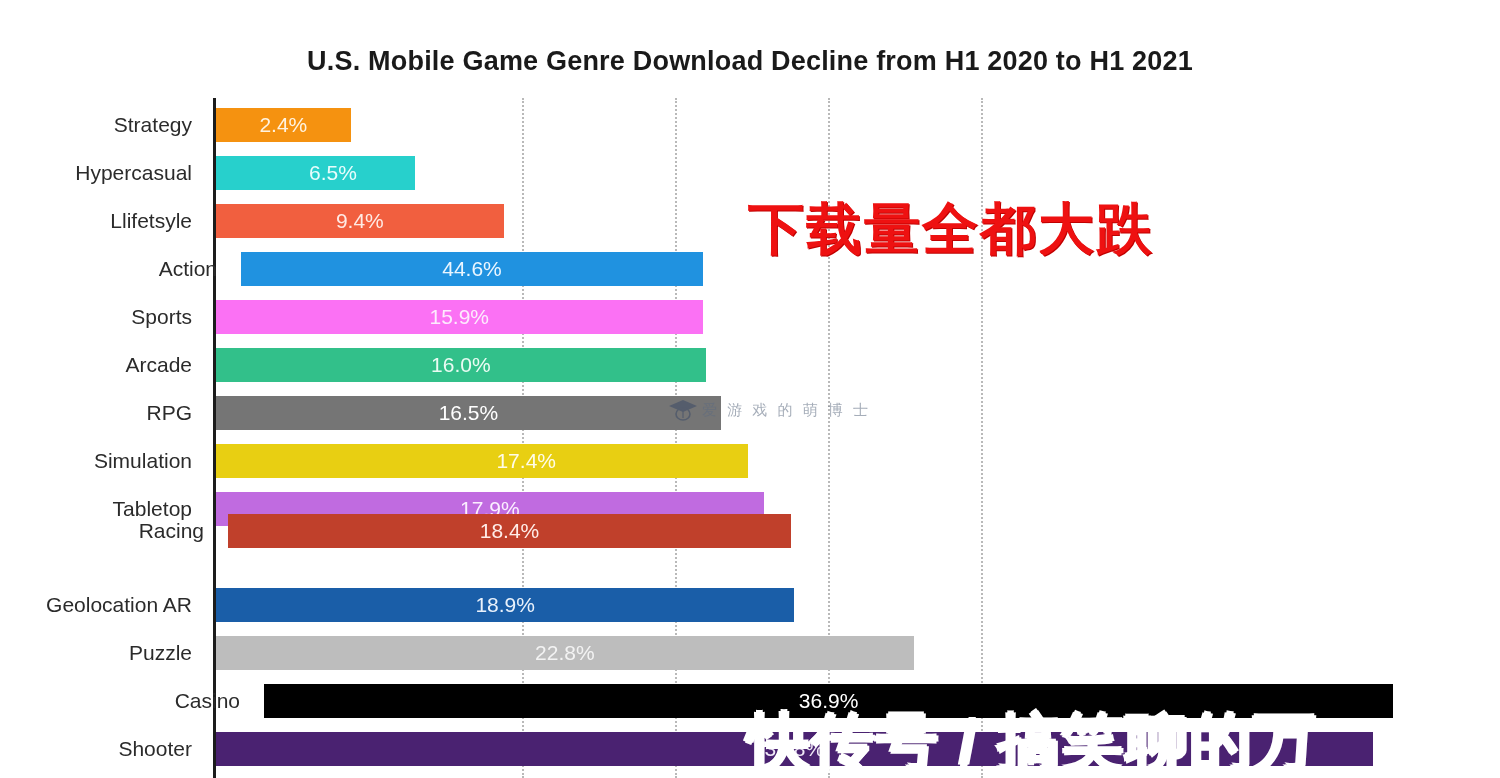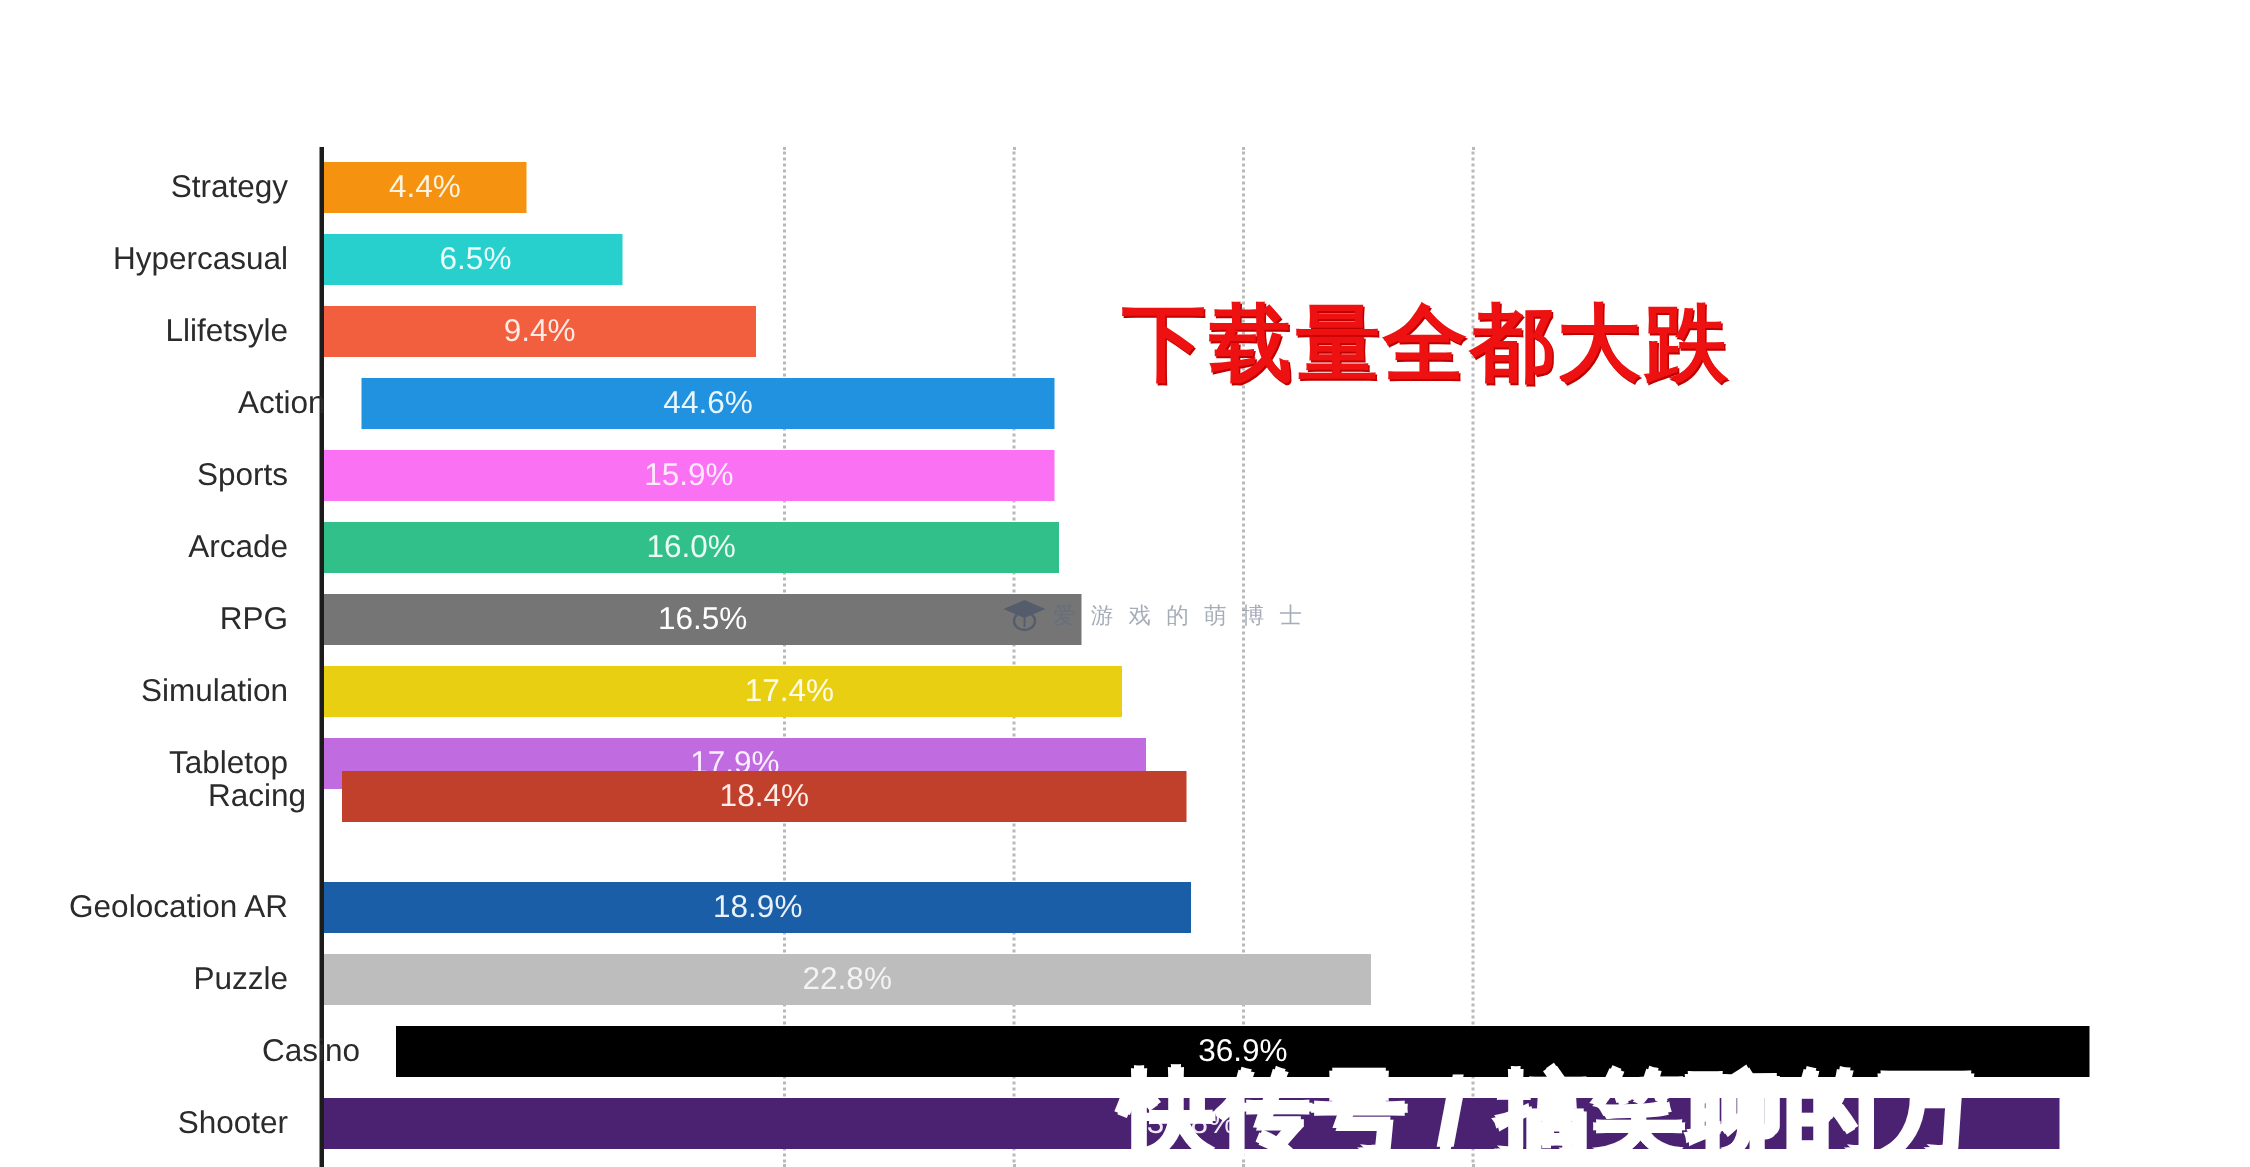--- a/index.html
+++ b/index.html
@@ -132,39 +132,40 @@
     text-shadow:
        2px 0 0 #ffffff, -2px 0 0 #ffffff,
        0 2px 0 #ffffff, 0 -2px 0 #ffffff;
   }
 </style>
 </head>
 <body>
 
 <div id="page">
 
+  <div id="chart-title">U.S. Mobile Game Genre Download Decline from H1 2020 to H1 2021</div>
 
   <div id="plot-area">
     <div id="axis-line"></div>
     <div id="gridlines">
         <div class="gridline" style="left: 522px;"></div>
         <div class="gridline" style="left: 675px;"></div>
         <div class="gridline" style="left: 828px;"></div>
         <div class="gridline" style="left: 981px;"></div>
       </div>
     <div id="rows">
         <div class="row" style="top: 10px;">
           <div class="cat-label">Strategy</div>
           <div class="bar" style="width: 134.64px; background: rgb(245, 146, 16);"></div>
-          <div class="bar-value" style="color: rgb(255, 243, 224); left: 283.32px; transform: translateX(-50%);">4.4%</div>
+          <div class="bar-value" style="color: rgb(255, 243, 224); left: 283.32px; transform: translateX(-50%);">2.4%</div>
         </div>
         <div class="row" style="top: 58px;">
           <div class="cat-label">Hypercasual</div>
           <div class="bar" style="width: 198.9px; background: rgb(39, 208, 204);"></div>
-          <div class="bar-value" style="color: rgb(232, 253, 252); left: 317px; transform: translateX(-50%);">6.5%</div>
+          <div class="bar-value" style="color: rgb(232, 253, 252); left: 333px; transform: translateX(-50%);">6.5%</div>
         </div>
         <div class="row" style="top: 106px;">
           <div class="cat-label">Llifetsyle</div>
           <div class="bar" style="width: 287.64px; background: rgb(241, 95, 63);"></div>
           <div class="bar-value" style="color: rgb(255, 234, 228); left: 359.82px; transform: translateX(-50%);">9.4%</div>
         </div>
         <div class="row" style="top: 154px; margin-left: 25px;">
           <div class="cat-label">Action</div>
           <div class="bar" style="width: 462.06px; background: rgb(32, 146, 224);"></div>
           <div class="bar-value" style="color: rgb(234, 246, 255); left: 447.03px; transform: translateX(-50%);">44.6%</div>

